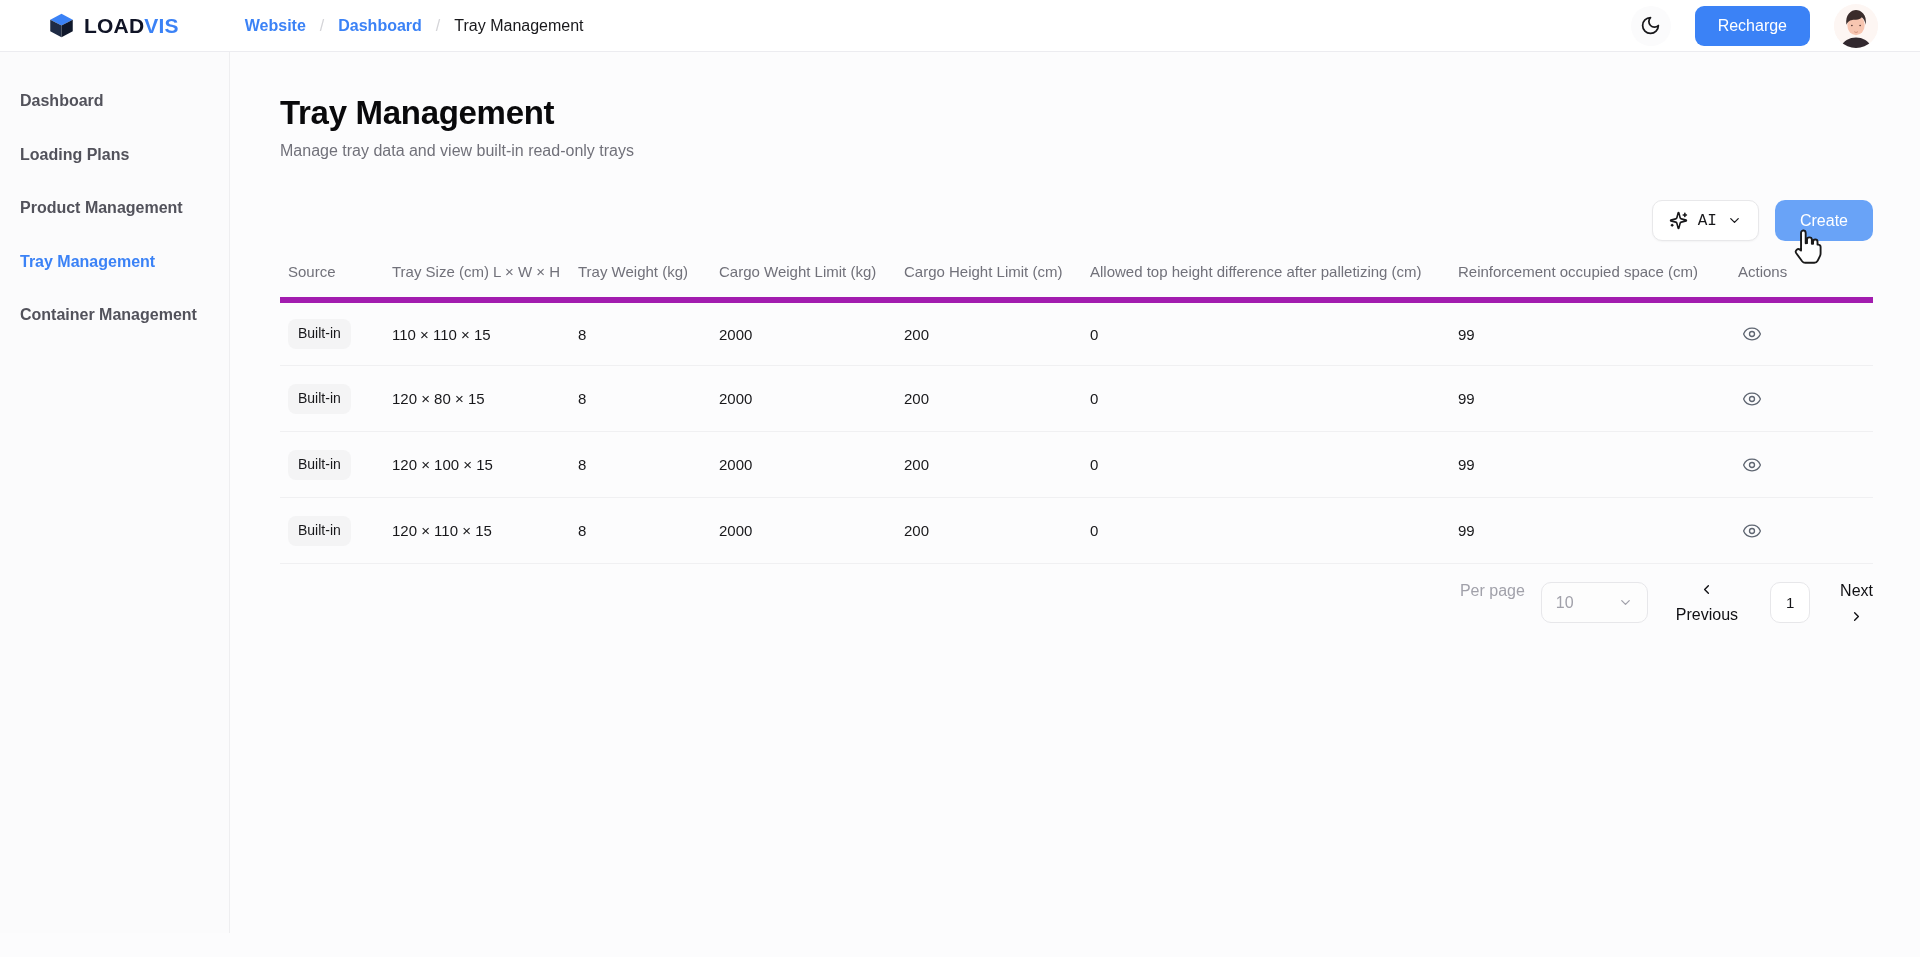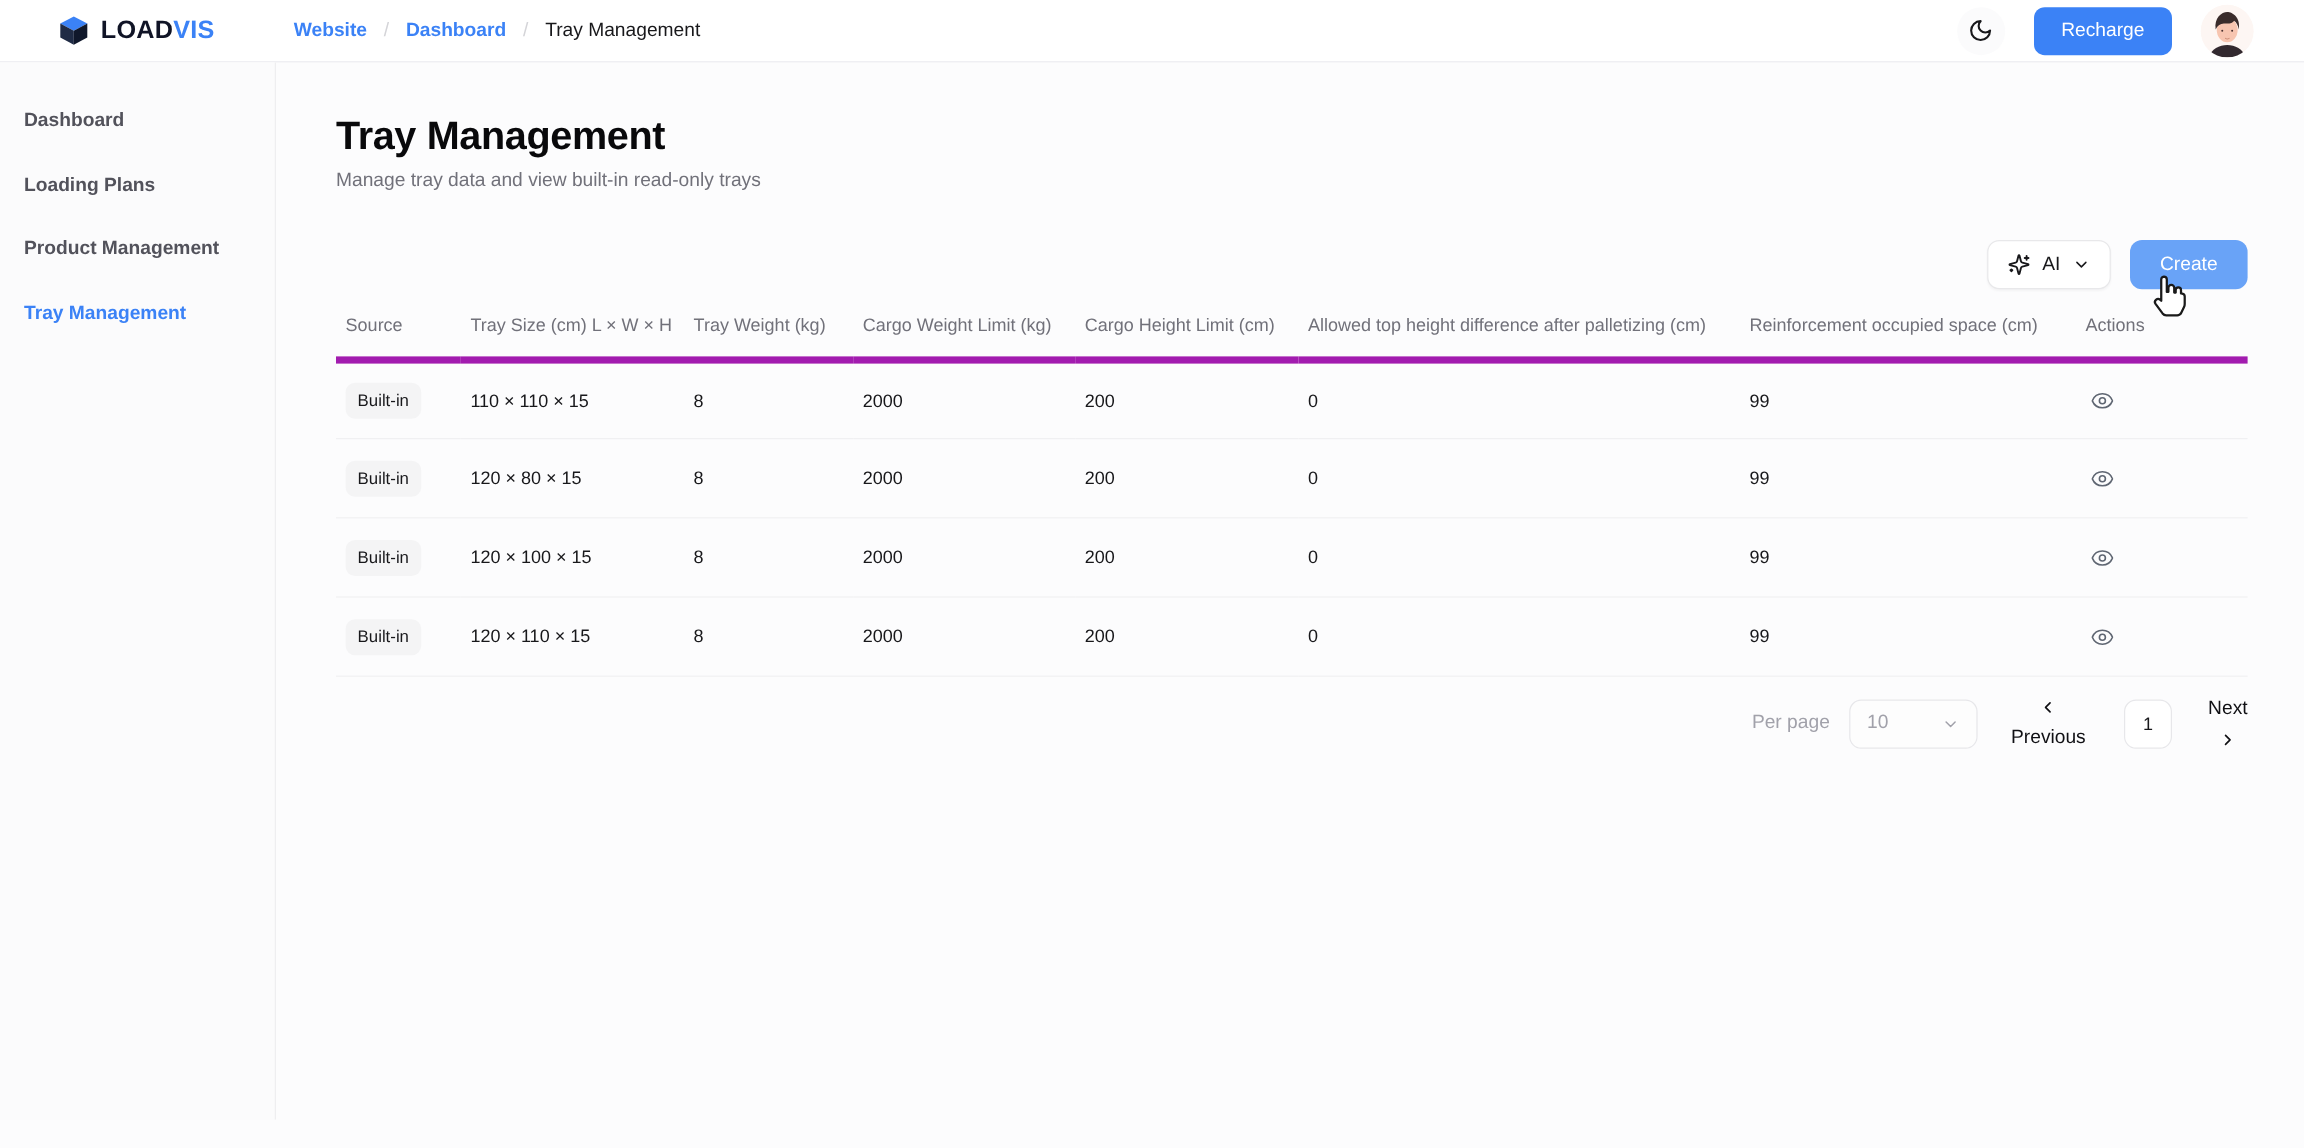--- a/index.html
+++ b/index.html
@@ -34,38 +34,38 @@
 
   .main { flex:1; padding:42px 47px 0 50px; }
   .page-title { font-size:33px; font-weight:700; color:#09090b; letter-spacing:-.3px; }
   .page-subtitle { margin-top:10px; font-size:16px; color:#71717a; }
 
   
   .toolbar { margin-top:40px; display:flex; justify-content:flex-end; align-items:center; gap:16px; position:relative; }
   .ai-btn { display:inline-flex; align-items:center; gap:10px; height:41px; padding:0 16px;
             background:#fff; border:1px solid #e8e8ea; border-radius:10px;
             box-shadow:0 1px 2px rgba(0,0,0,.04); font-size:16px; font-weight:500; color:#18181b;
-            cursor:pointer; font-family:Liberation Sans, sans-serif; }
+            cursor:pointer; font-family:Liberation Mono, monospace; }
   .create-btn { height:41px; padding:0 25px; background:#69a3f7; color:#fff; border:none;
                 border-radius:10px; font-size:16px; font-weight:500; cursor:pointer;
                 font-family:"Liberation Sans", sans-serif; }
   .cursor-overlay { position:absolute; right:48px; top:28px; width:36px; height:42px; pointer-events:none; z-index:5; }
 
   
   table { width:100%; margin-top:16px; border-collapse:collapse; table-layout:fixed; }
   th { font-size:15px; font-weight:400; color:#71717a; text-align:left; vertical-align:middle;
        padding:4px 8px 14px 8px; line-height:1.45; border-bottom:6px solid #a21caf; }
   td { font-size:15px; color:#18181b; height:66px; padding:0 8px; vertical-align:middle;
        border-bottom:1px solid #f0f0f2; }
   .badge { display:inline-block; max-width:64px; padding:5px 10px; background:#f4f4f5;
            border-radius:8px; font-size:14px; font-weight:500; color:#18181b; line-height:1.4; }
   .eye-btn { background:none; border:none; padding:4px; cursor:pointer; display:inline-flex; }
 
   
-  .pagination { margin-top:18px; display:flex; align-items:center; justify-content:flex-end; }
+  .pagination { margin-top:18px; display:flex; justify-content:flex-end; }
   .per-page-label { font-size:16px; color:#a1a1aa; margin-right:16px; }
   .per-page-select { width:107px; height:41px; border:1px solid #e7e7ea; border-radius:10px;
                      background:#fdfdfd; display:flex; align-items:center; justify-content:space-between;
                      padding:0 14px; font-size:16px; color:#a1a1aa; margin-right:28px; cursor:pointer; }
   .page-nav-btn { display:inline-flex; align-items:center; gap:9px; background:none; border:none;
                   font-size:16px; font-weight:500; color:#101014; cursor:pointer;
                   font-family:"Liberation Sans", sans-serif;flex-direction:column; }
   .prev-btn { margin-right:32px; }
   .page-box { width:40px; height:41px; border:1px solid #e7e7ea; border-radius:10px; background:#fff;
               display:flex; align-items:center; justify-content:center; font-size:15px; color:#18181b;
@@ -118,20 +118,21 @@
     </div>
   </div>
 </header>
 
 <div class="layout">
   <aside class="sidebar">
     <div class="side-item">Dashboard</div>
     <div class="side-item">Loading Plans</div>
     <div class="side-item">Product Management</div>
     <div class="side-item active">Tray Management</div>
+    <div class="side-item">Container Management</div>
   </aside>
 
   <main class="main">
     <h1 class="page-title">Tray Management</h1>
     <p class="page-subtitle">Manage tray data and view built-in read-only trays</p>
 
     <div class="toolbar">
       <button class="ai-btn">
         <span>
           <svg width="19" height="19" viewBox="0 0 24 24" fill="none" stroke="#18181b" stroke-width="2" stroke-linecap="round" stroke-linejoin="round">

